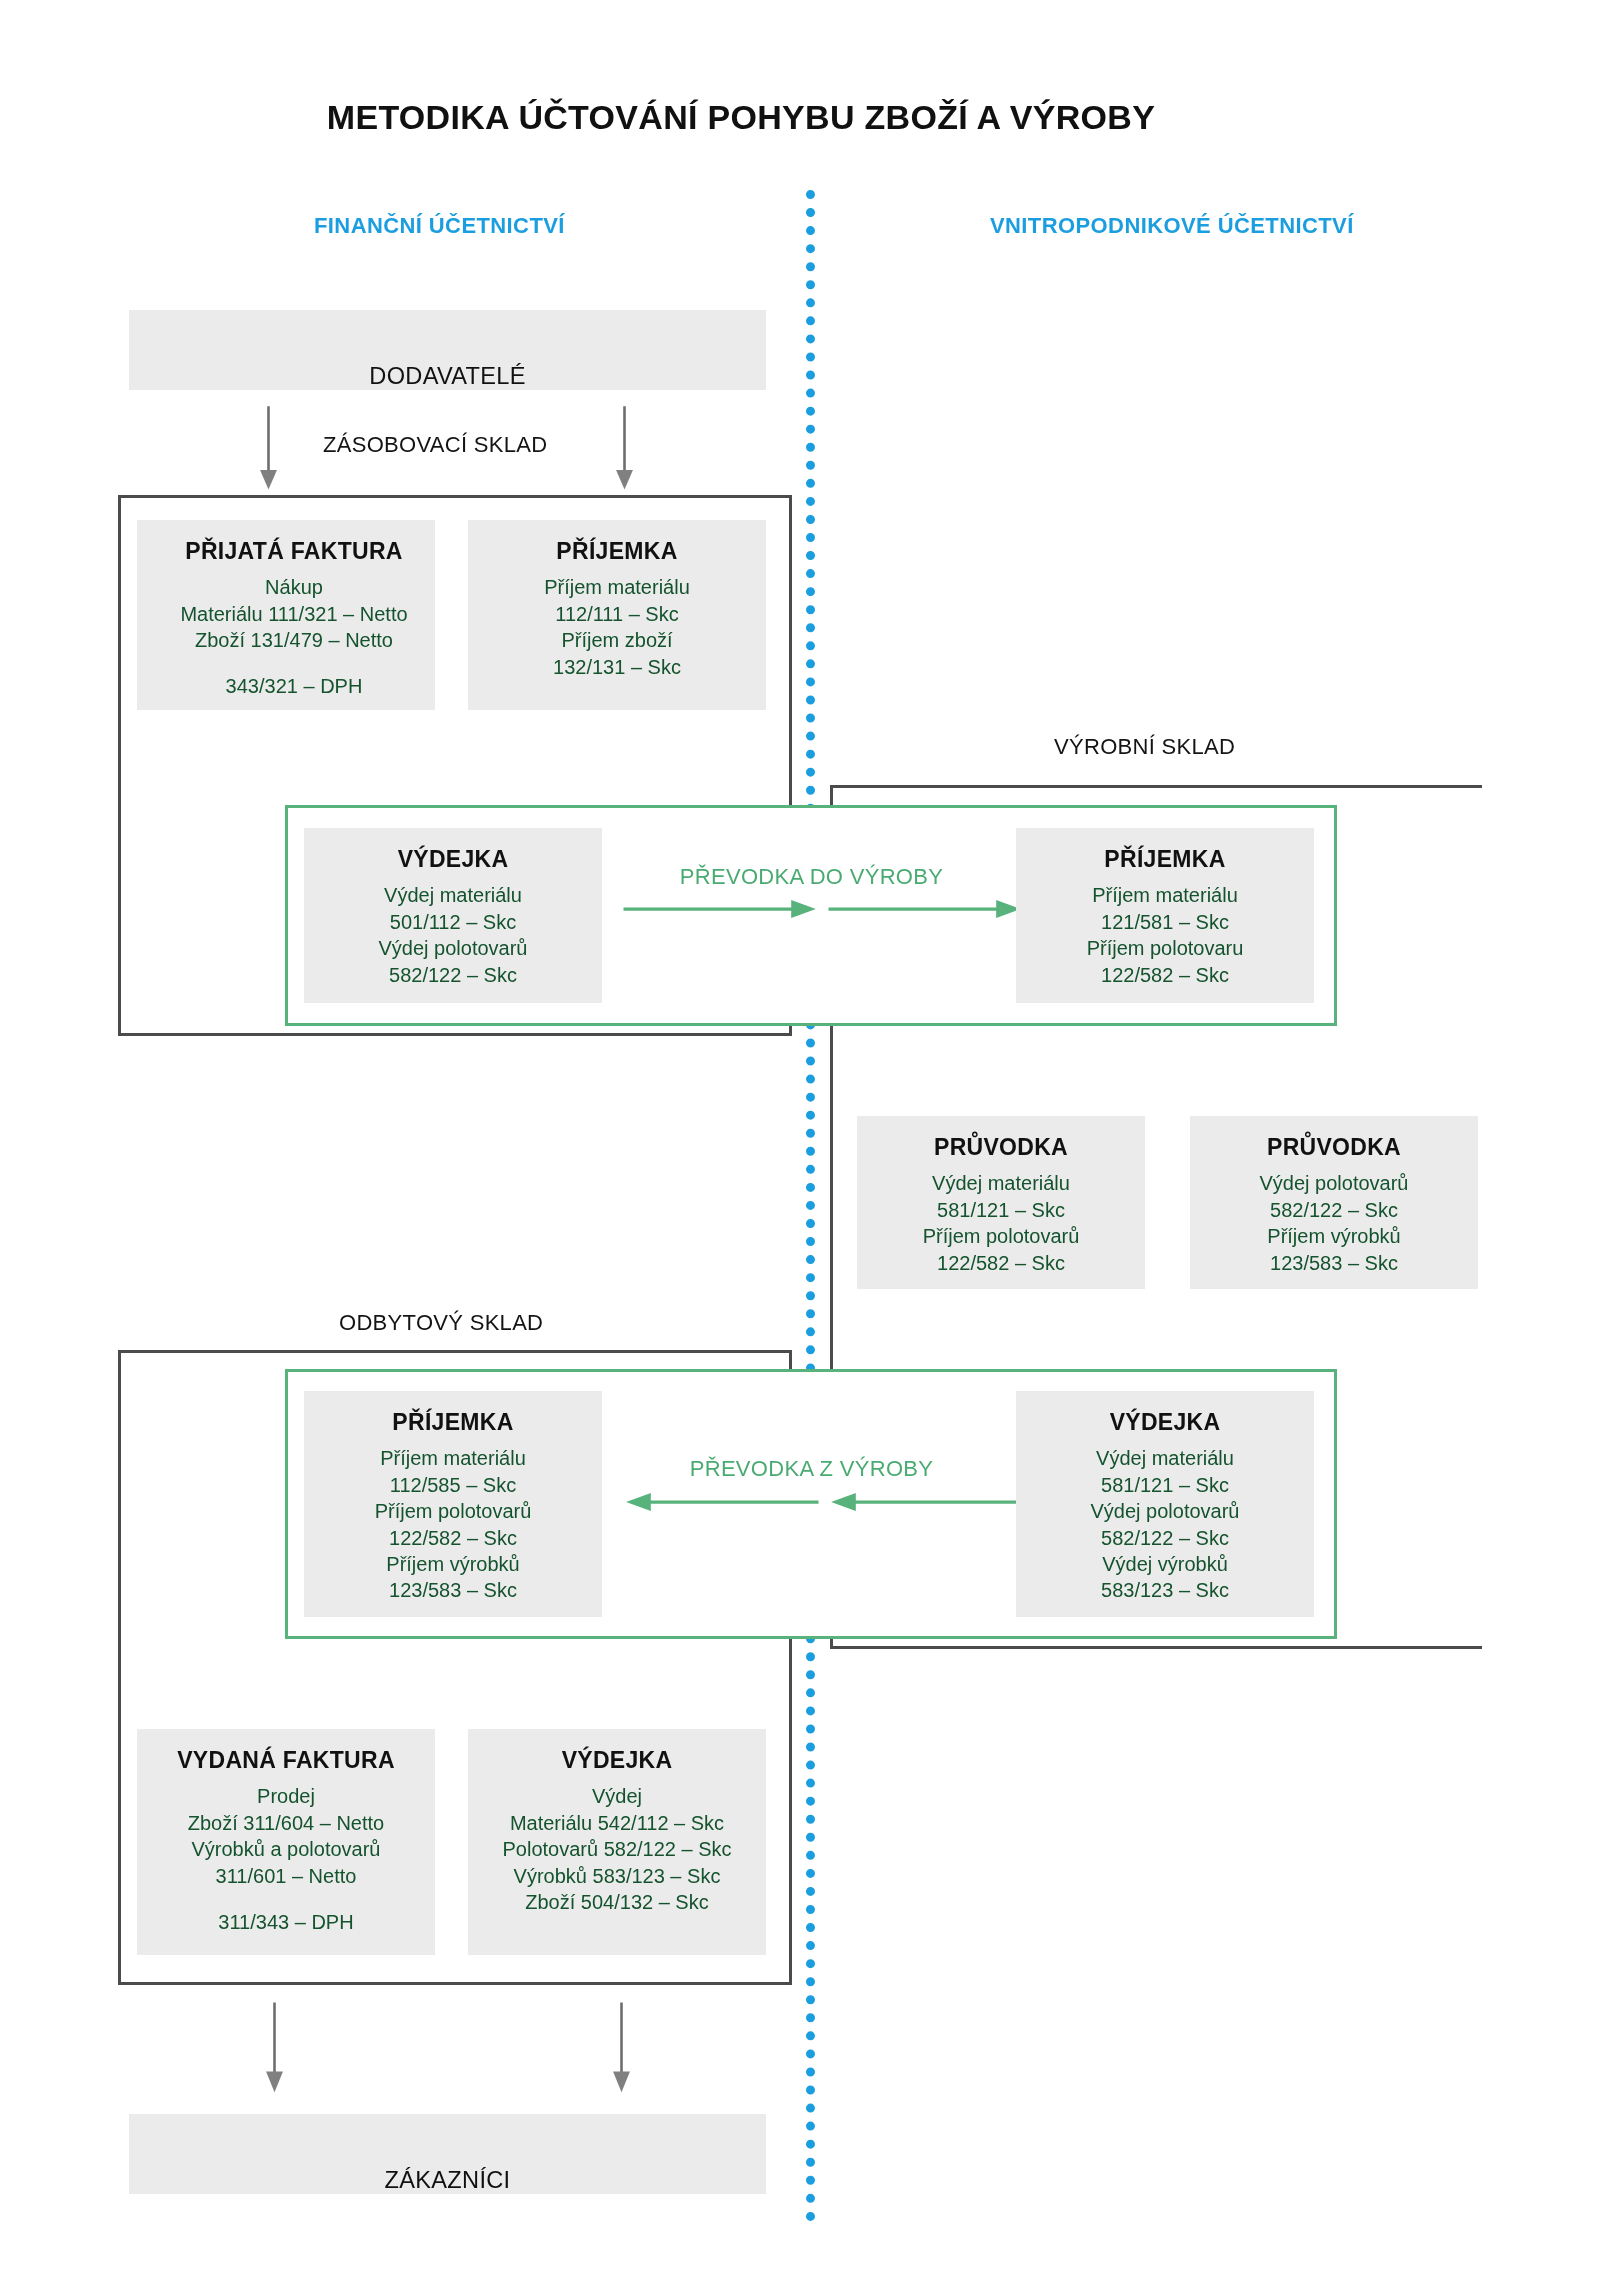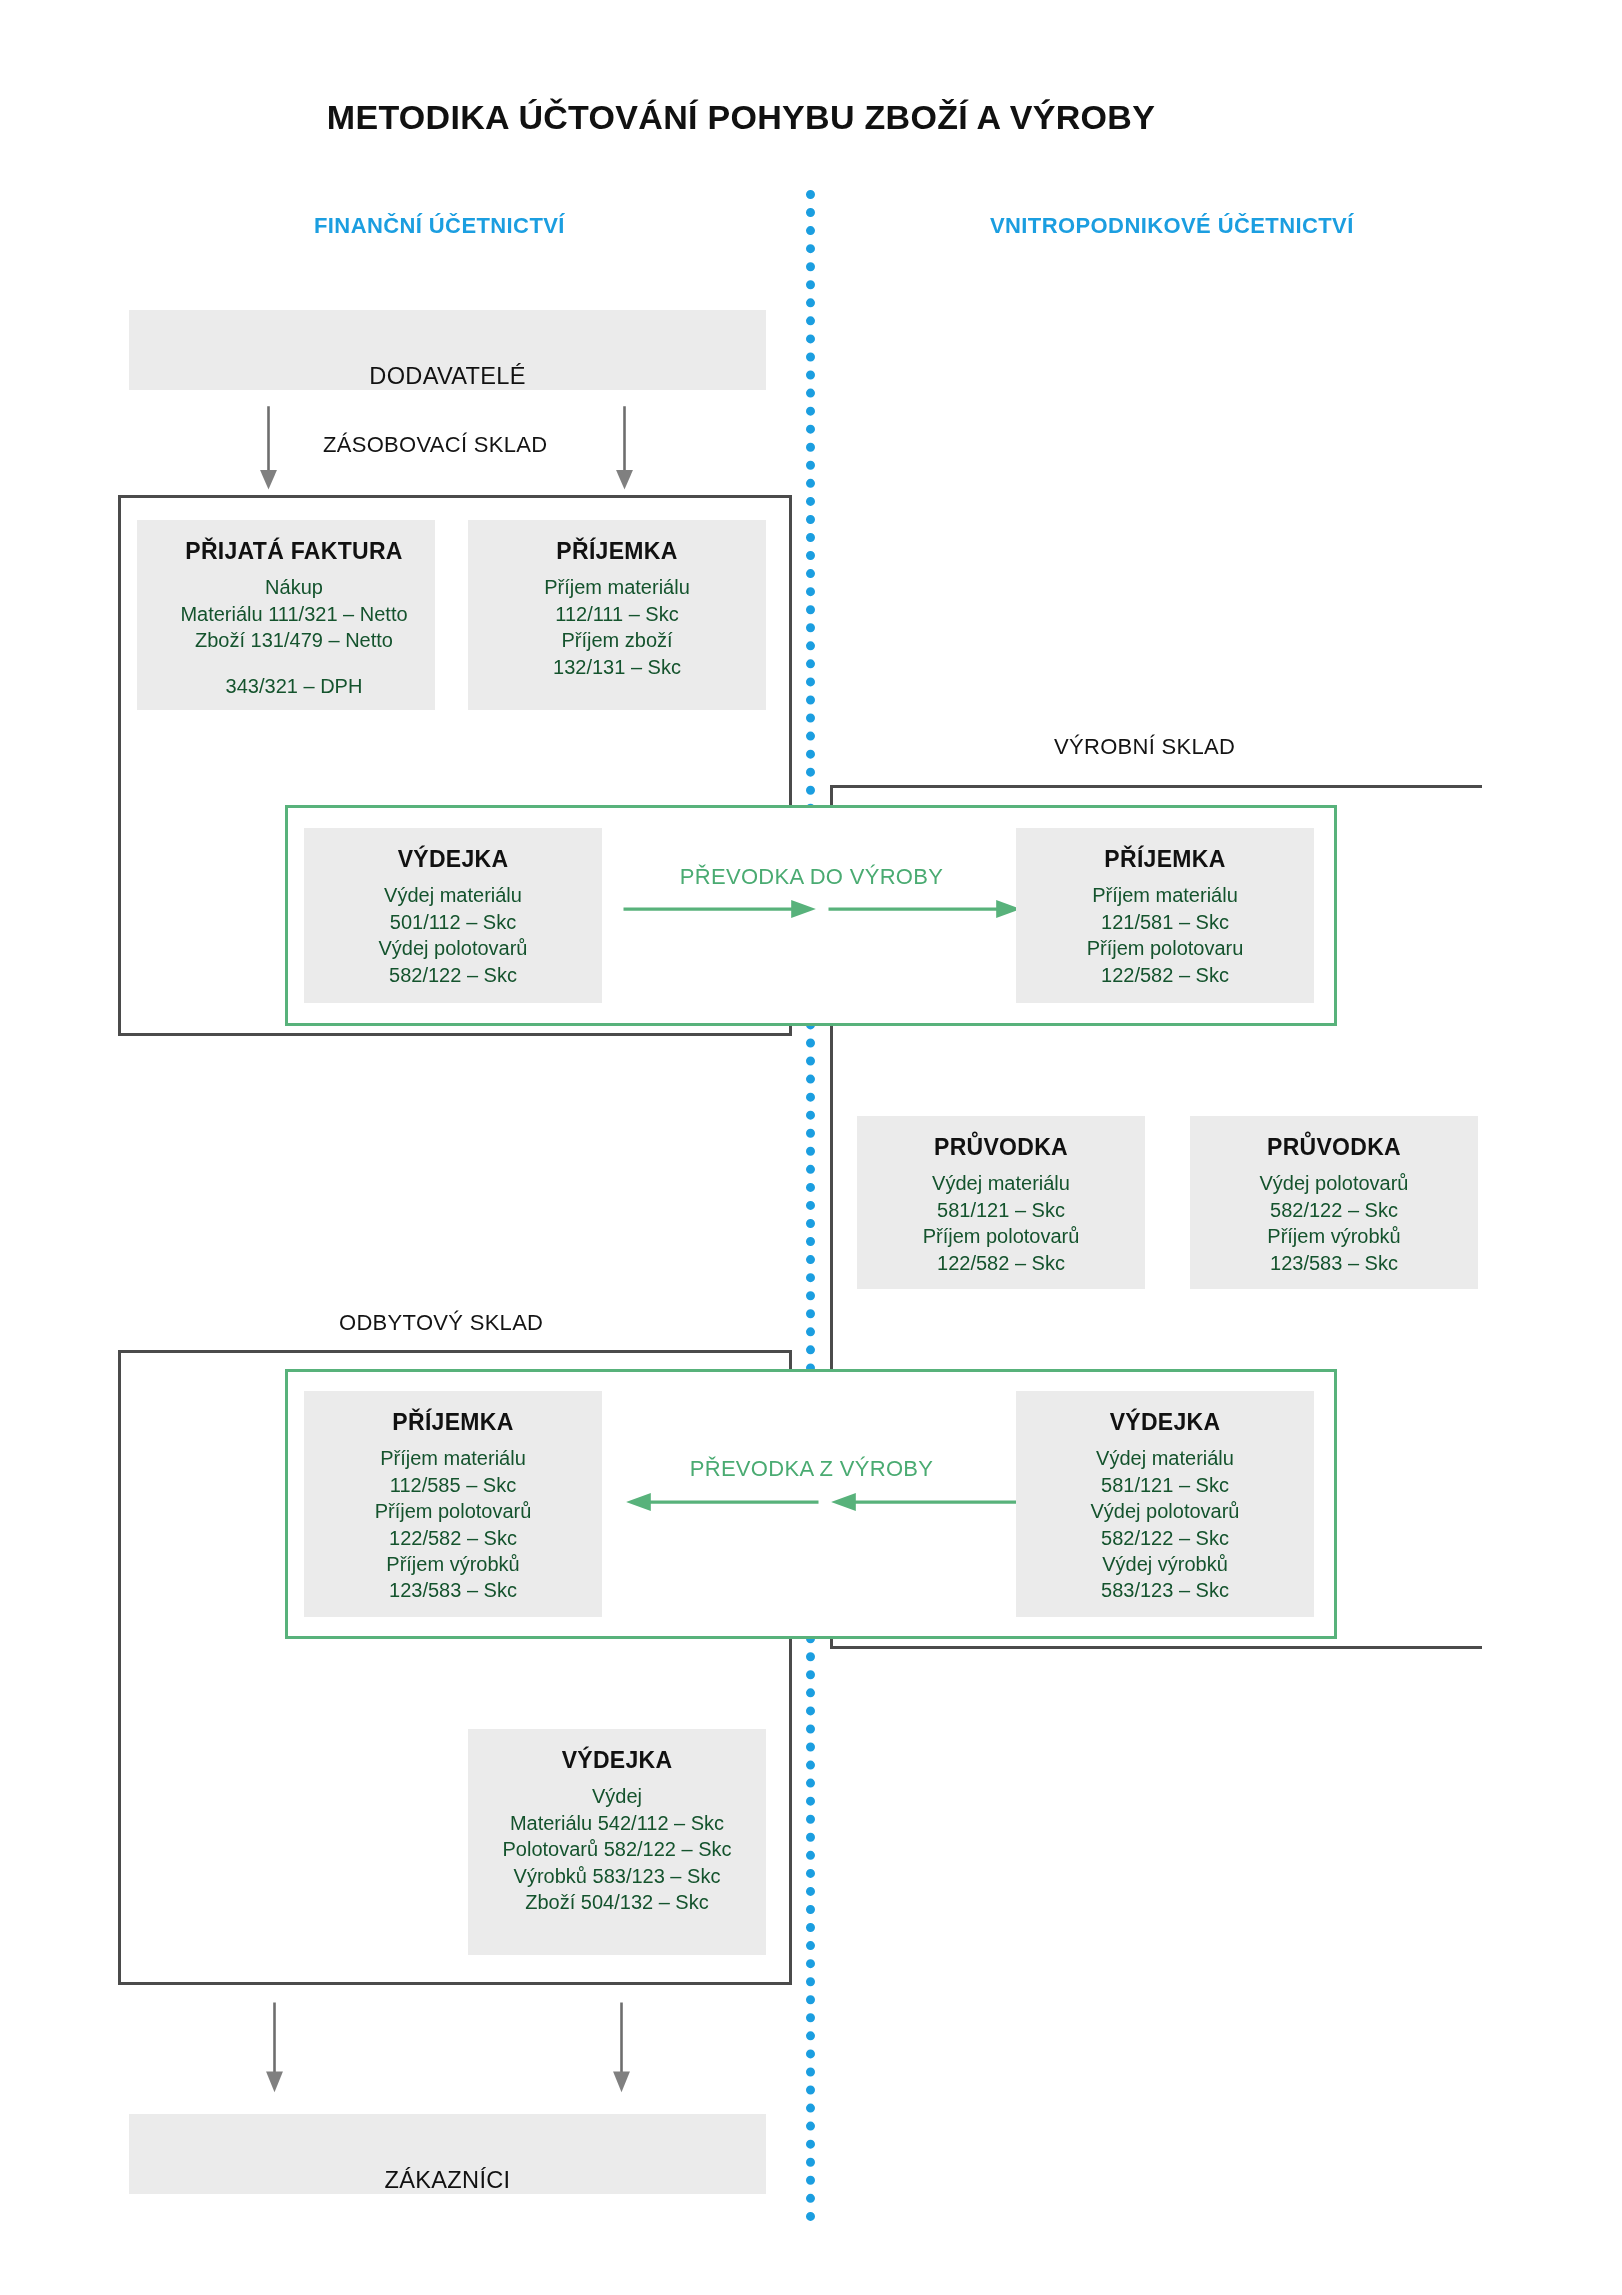--- a/index.html
+++ b/index.html
@@ -242,20 +242,29 @@
   <div class="card" style="left:1016px; top:1391px; width:298px; height:226px;">
     <div class="ch">VÝDEJKA</div>
     <div class="cl">Výdej materiálu</div>
     <div class="cl">581/121 – Skc</div>
     <div class="cl">Výdej polotovarů</div>
     <div class="cl">582/122 – Skc</div>
     <div class="cl">Výdej výrobků</div>
     <div class="cl">583/123 – Skc</div>
   </div>
 
+  <div class="card" style="left:137px; top:1729px; width:298px; height:226px;">
+    <div class="ch">VYDANÁ FAKTURA</div>
+    <div class="cl">Prodej</div>
+    <div class="cl">Zboží 311/604 – Netto</div>
+    <div class="cl">Výrobků a polotovarů</div>
+    <div class="cl">311/601 – Netto</div>
+    <div class="gap"></div>
+    <div class="cl">311/343 – DPH</div>
+  </div>
 
   <div class="card" style="left:468px; top:1729px; width:298px; height:226px;">
     <div class="ch">VÝDEJKA</div>
     <div class="cl">Výdej</div>
     <div class="cl">Materiálu 542/112 – Skc</div>
     <div class="cl">Polotovarů 582/122 – Skc</div>
     <div class="cl">Výrobků 583/123 – Skc</div>
     <div class="cl">Zboží 504/132 – Skc</div>
   </div>
 

